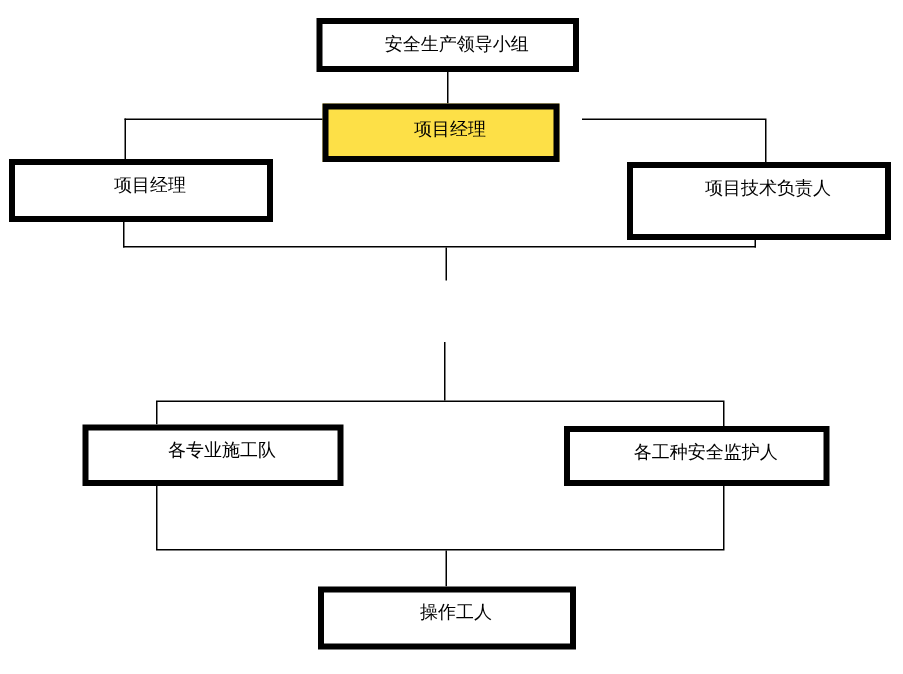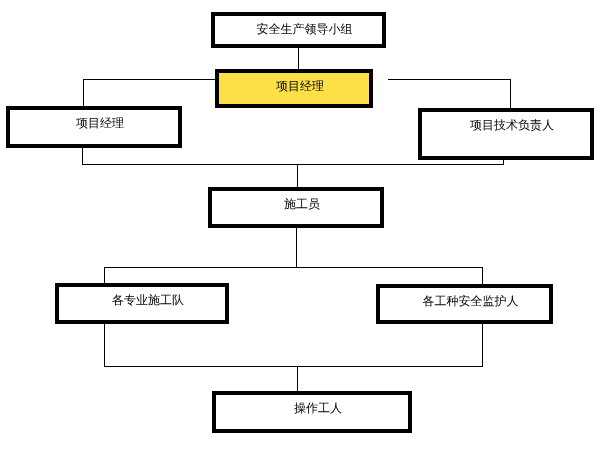--- a/index.html
+++ b/index.html
@@ -61,25 +61,22 @@
     </div>
     <div class="node" style="left: 215px; top: 69px; width: 158px; height: 39px; border-color: rgb(0, 0, 0); background: #fde047;">
       <span style="color: rgb(0, 0, 0);">项目经理</span>
     </div>
     <div class="node" style="left: 6px; top: 106px; width: 176px; height: 42px; border-color: rgb(0, 0, 0); background: rgb(255, 255, 255);">
       <span style="color: rgb(0, 0, 0);">项目经理</span>
     </div>
     <div class="node" style="left: 418px; top: 108px; width: 176px; height: 52px; border-color: rgb(0, 0, 0); background: rgb(255, 255, 255);">
       <span style="color: rgb(0, 0, 0);">项目技术负责人</span>
     </div>
-    <div class="node" style="left: 208px; top: 187px; width: 176px; height: 41px; border-color: rgb(0, 0, 0); background: rgb(255, 255, 255);">
-      <span style="color: rgb(0, 0, 0);">施工员</span>
-    </div>
     <div class="node" style="left: 376px; top: 284px; width: 177px; height: 40px; border-color: rgb(0, 0, 0); background: rgb(255, 255, 255);">
       <span style="color: rgb(0, 0, 0);">各工种安全监护人</span>
     </div>
     <div class="node" style="left: 55px; top: 283px; width: 174px; height: 41px; border-color: rgb(0, 0, 0); background: rgb(255, 255, 255);">
       <span style="color: rgb(0, 0, 0);">各专业施工队</span>
     </div>
-    <div class="node" style="left: 212px; top: 391px; width: 200px; height: 42px; border-color: rgb(0, 0, 0); background: rgb(255, 255, 255);">
+    <div class="node" style="left: 212px; top: 391px; width: 172px; height: 42px; border-color: rgb(0, 0, 0); background: rgb(255, 255, 255);">
       <span style="color: rgb(0, 0, 0);">操作工人</span>
     </div>
   </div>
 
 </body></html>

